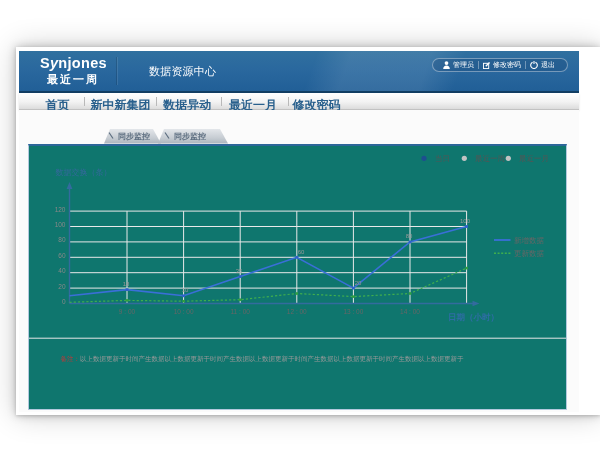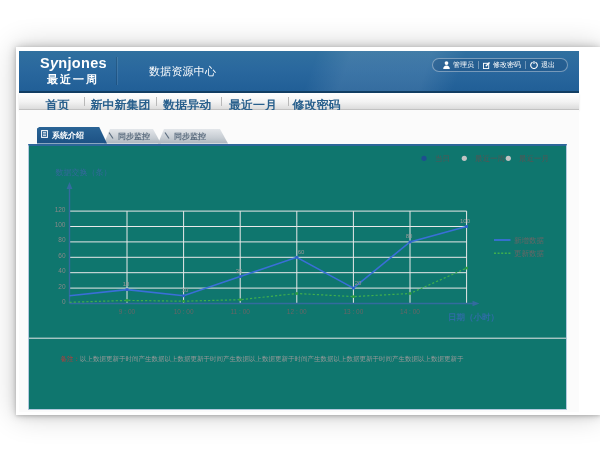--- a/index.html
+++ b/index.html
@@ -138,26 +138,20 @@
       <i class="d" style="left:269px"></i>
       <span class="item" style="left:297.6px">修改密码</span>
     </div>
     <div class="content">
       <div class="tab tab-g tab2"><span class="ticon"><svg width="6" height="7" viewBox="0 0 6 7">
             <path d="M1 0.5 L5 6.5" stroke="#5d6e80" stroke-width="1.2"></path>
           </svg></span>同步监控</div>
       <div class="tab tab-g tab3"><span class="ticon"><svg width="6" height="7" viewBox="0 0 6 7">
             <path d="M1 0.5 L5 6.5" stroke="#5d6e80" stroke-width="1.2"></path>
           </svg></span>同步监控</div>
-      <div class="tab tab-active"><span class="ticon"><svg width="7" height="8" viewBox="0 0 7 8">
-            <rect x="0.6" y="0.6" width="5.8" height="6.8" fill="none" stroke="#fff" stroke-width="1"></rect>
-            <line x1="2" y1="2.4" x2="5" y2="2.4" stroke="#fff" stroke-width="0.8"></line>
-            <line x1="2" y1="4" x2="5" y2="4" stroke="#fff" stroke-width="0.8"></line>
-            <line x1="2" y1="5.6" x2="5" y2="5.6" stroke="#fff" stroke-width="0.8"></line>
-          </svg></span>系统介绍</div>
       <div class="panel">
         <svg width="537" height="263" viewBox="0 0 537 263">
 
           <circle cx="395" cy="12.3" r="2.6" fill="#1d4f8f"></circle>
           <text x="406" y="15.2" font-size="7.5" fill="#555">当日</text>
           <circle cx="435.3" cy="12.3" r="2.6" fill="#c3c3c3"></circle>
           <text x="446" y="15.2" font-size="7.5" fill="#555">最近一周</text>
           <circle cx="479.3" cy="12.3" r="2.6" fill="#c3c3c3"></circle>
           <text x="490" y="15.2" font-size="7.5" fill="#555">最近一月</text>
 

